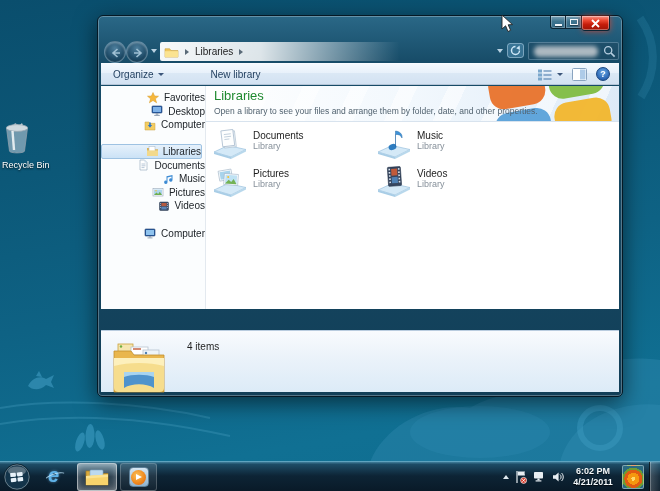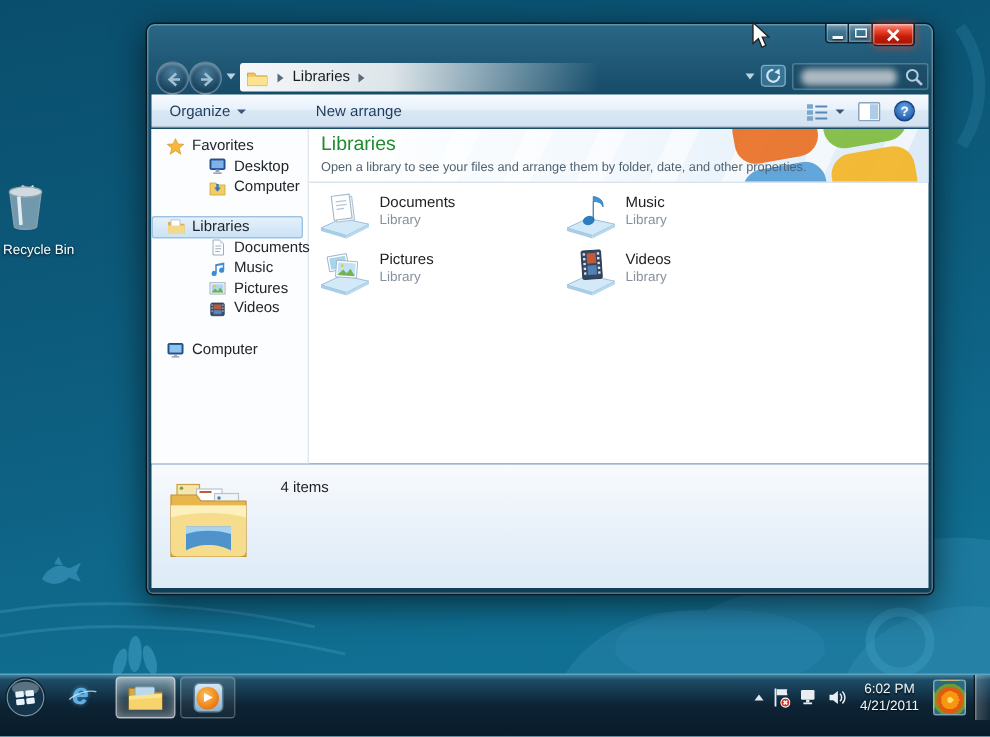--- a/index.html
+++ b/index.html
@@ -56,49 +56,49 @@
              border-bottom:1px solid #b4c4d6; border-top:1px solid #f8fbff;gap:17px; }
   .tb-btn { display:flex; align-items:center; gap:4px; font-size:10px; color:#1e3c5c; padding:3px 6px; border-radius:3px; cursor:default; }
   .caret-dk { width:0; height:0; border-left:3px solid transparent; border-right:3px solid transparent; border-top:3.5px solid #3c567a; }
   .tb-right { margin-left:auto; display:flex; align-items:center; gap:9px; padding-right:9px; }
   .help-btn { width:14px; height:14px; border-radius:50%; background:radial-gradient(circle at 50% 35%,#6aa9e4,#2b66b4 70%,#1d4c8c); border:1px solid #1a4680; position:relative; }
   .help-btn::before { content:"?"; position:absolute; left:0; right:0; top:1px; text-align:center; color:#fff; font-size:9px; font-weight:bold; }
 
   
   .content { position:absolute; left:3px; right:3px; top:70px; bottom:87px; background:#fff; display:flex; }
   .sidebar { width:105px; background:#fbfdfe; border-right:1px solid #e3e9ef; padding-top:5px; font-size:10px; color:#21262b; }
-  .srow { display:flex; align-items:center; height:13.5px; padding-left:10px; cursor:default; }
+  .srow { display:flex; align-items:center; height:13.5px; padding-left:10px; cursor:default;justify-content:flex-end; }
   .srow.child { padding-left:38px; }
   .srow .sic { width:13px; height:12px; margin-right:4px; flex:none; display:flex; align-items:center; }
   .srow.sel { background:linear-gradient(180deg,#e6f1fb,#cbe2f6); border:1px solid #9ec2e2; border-radius:2px; margin-right:3px; padding-left:9px; height:15px; }
   .gap12 { margin-top:12px; } .gap14 { margin-top:14px; } .gap13 { margin-top:13px; }
 
   .main { flex:1; position:relative; }
   .banner { position:relative; height:36px; overflow:hidden; border-bottom:1px solid #d8e3ee;
             background:linear-gradient(95deg,#ffffff 0%,#f2f8fd 50%,#ddeaf7 100%); }
   .banner .streaks { position:absolute; inset:0; background:repeating-linear-gradient(115deg,rgba(255,255,255,.55) 0 16px,rgba(255,255,255,0) 16px 44px); }
   .banner .flag { position:absolute; right:-18px; top:0; }
   .banner h1 { position:absolute; left:8px; top:2px; font-size:13px; font-weight:normal; color:#208a30; }
   .banner p { position:absolute; left:8px; top:20px; font-size:8.5px; color:#51626f; white-space:nowrap; }
   .items { display:flex; flex-wrap:wrap; width:336px; padding:4px 0 0 5px; }
   .item { width:164px; height:38px; display:flex; align-items:flex-start; cursor:default; }
   .item .lic { flex:none; margin:1px 5px 0 1px; }
   .item .nm { font-size:10px; color:#1e1e1e; margin-top:4px; }
   .item .kd { font-size:9px; color:#87919b; margin-top:0; }
 
   
-  .details { position:absolute; left:3px; right:3px; bottom:4px; height:83px;
+  .details { position:absolute; left:3px; right:3px; bottom:4px; height:62px;
              background:linear-gradient(180deg,#f8fbfe 0%,#ecf3fa 40%,#dcebf7 100%); border-top:1px solid #b9ccdf; }
   .details .big { position:absolute; left:9px; top:5px; }
   .details .cnt { position:absolute; left:86px; top:10px; font-size:10px; color:#1f1f1f; }
 
   
-  .taskbar { position:absolute; left:0; right:0; bottom:0; height:42px; z-index:5;
+  .taskbar { position:absolute; left:0; right:0; bottom:0; height:30px; z-index:5;
              background:linear-gradient(180deg,#41809c 0%,#1d4c66 8%,#0d2435 48%,#091a28 100%);
-             border-top:1px solid #5fa3bf; }
+             border-top:1px solid #5fa3bf;font-weight:bold; }
   .start { position:absolute; left:3px; top:1px; width:28px; height:28px; }
   .tb-ie { position:absolute; left:43px; top:3px; width:26px; height:24px; }
   .ie-e { position:absolute; left:5px; top:-1px; font-size:20px; font-style:italic; font-weight:bold; color:#5fb2e8; text-shadow:0 0 3px rgba(120,200,255,.6); }
   .ie-e::before { content:"e"; }
   .ie-ring { position:absolute; left:1px; top:8px; width:24px; height:11px; border:1.6px solid rgba(190,228,250,.85); border-color:rgba(190,228,250,.85) transparent transparent transparent; border-radius:50%; transform:rotate(-16deg); }
   .tb-box { position:absolute; top:1px; height:28px; border-radius:3px; display:flex; align-items:center; justify-content:center; }
   .tb-exp { left:77px; width:40px; background:linear-gradient(180deg,rgba(255,255,255,.42),rgba(255,255,255,.14) 50%,rgba(255,255,255,.22));
             border:1px solid rgba(255,255,255,.55); box-shadow:inset 0 0 6px rgba(255,255,255,.35); }
   .tb-wmp { left:120px; width:37px; background:linear-gradient(180deg,rgba(255,255,255,.14),rgba(255,255,255,.04));
             border:1px solid rgba(255,255,255,.22); }
@@ -200,21 +200,21 @@
         <path d="M8 8 L11.6 11.6" stroke="#b5cddf" stroke-width="1.7"></path>
       </svg>
   </div>
 
   <div class="toolbar">
     <div class="tb-btn" style="margin-left:6px">
       <span>Organize</span>
       <span class="caret-dk"></span>
     </div>
     <div class="tb-btn" style="margin-left:18px">
-      <span>New arrange</span>
+      <span>New library</span>
     </div>
     <div class="tb-right">
       <div style="display:flex;align-items:center;gap:4px">
         <svg width="16" height="13" viewBox="0 0 16 13">
           <g fill="#7ba7cc">
               <rect x="1" y="1.5" width="4" height="3"></rect>
               <rect x="1" y="5.5" width="4" height="3"></rect>
               <rect x="1" y="9.5" width="4" height="3"></rect>
             </g>
           <g stroke="#5b87b4" stroke-width="1.2">

